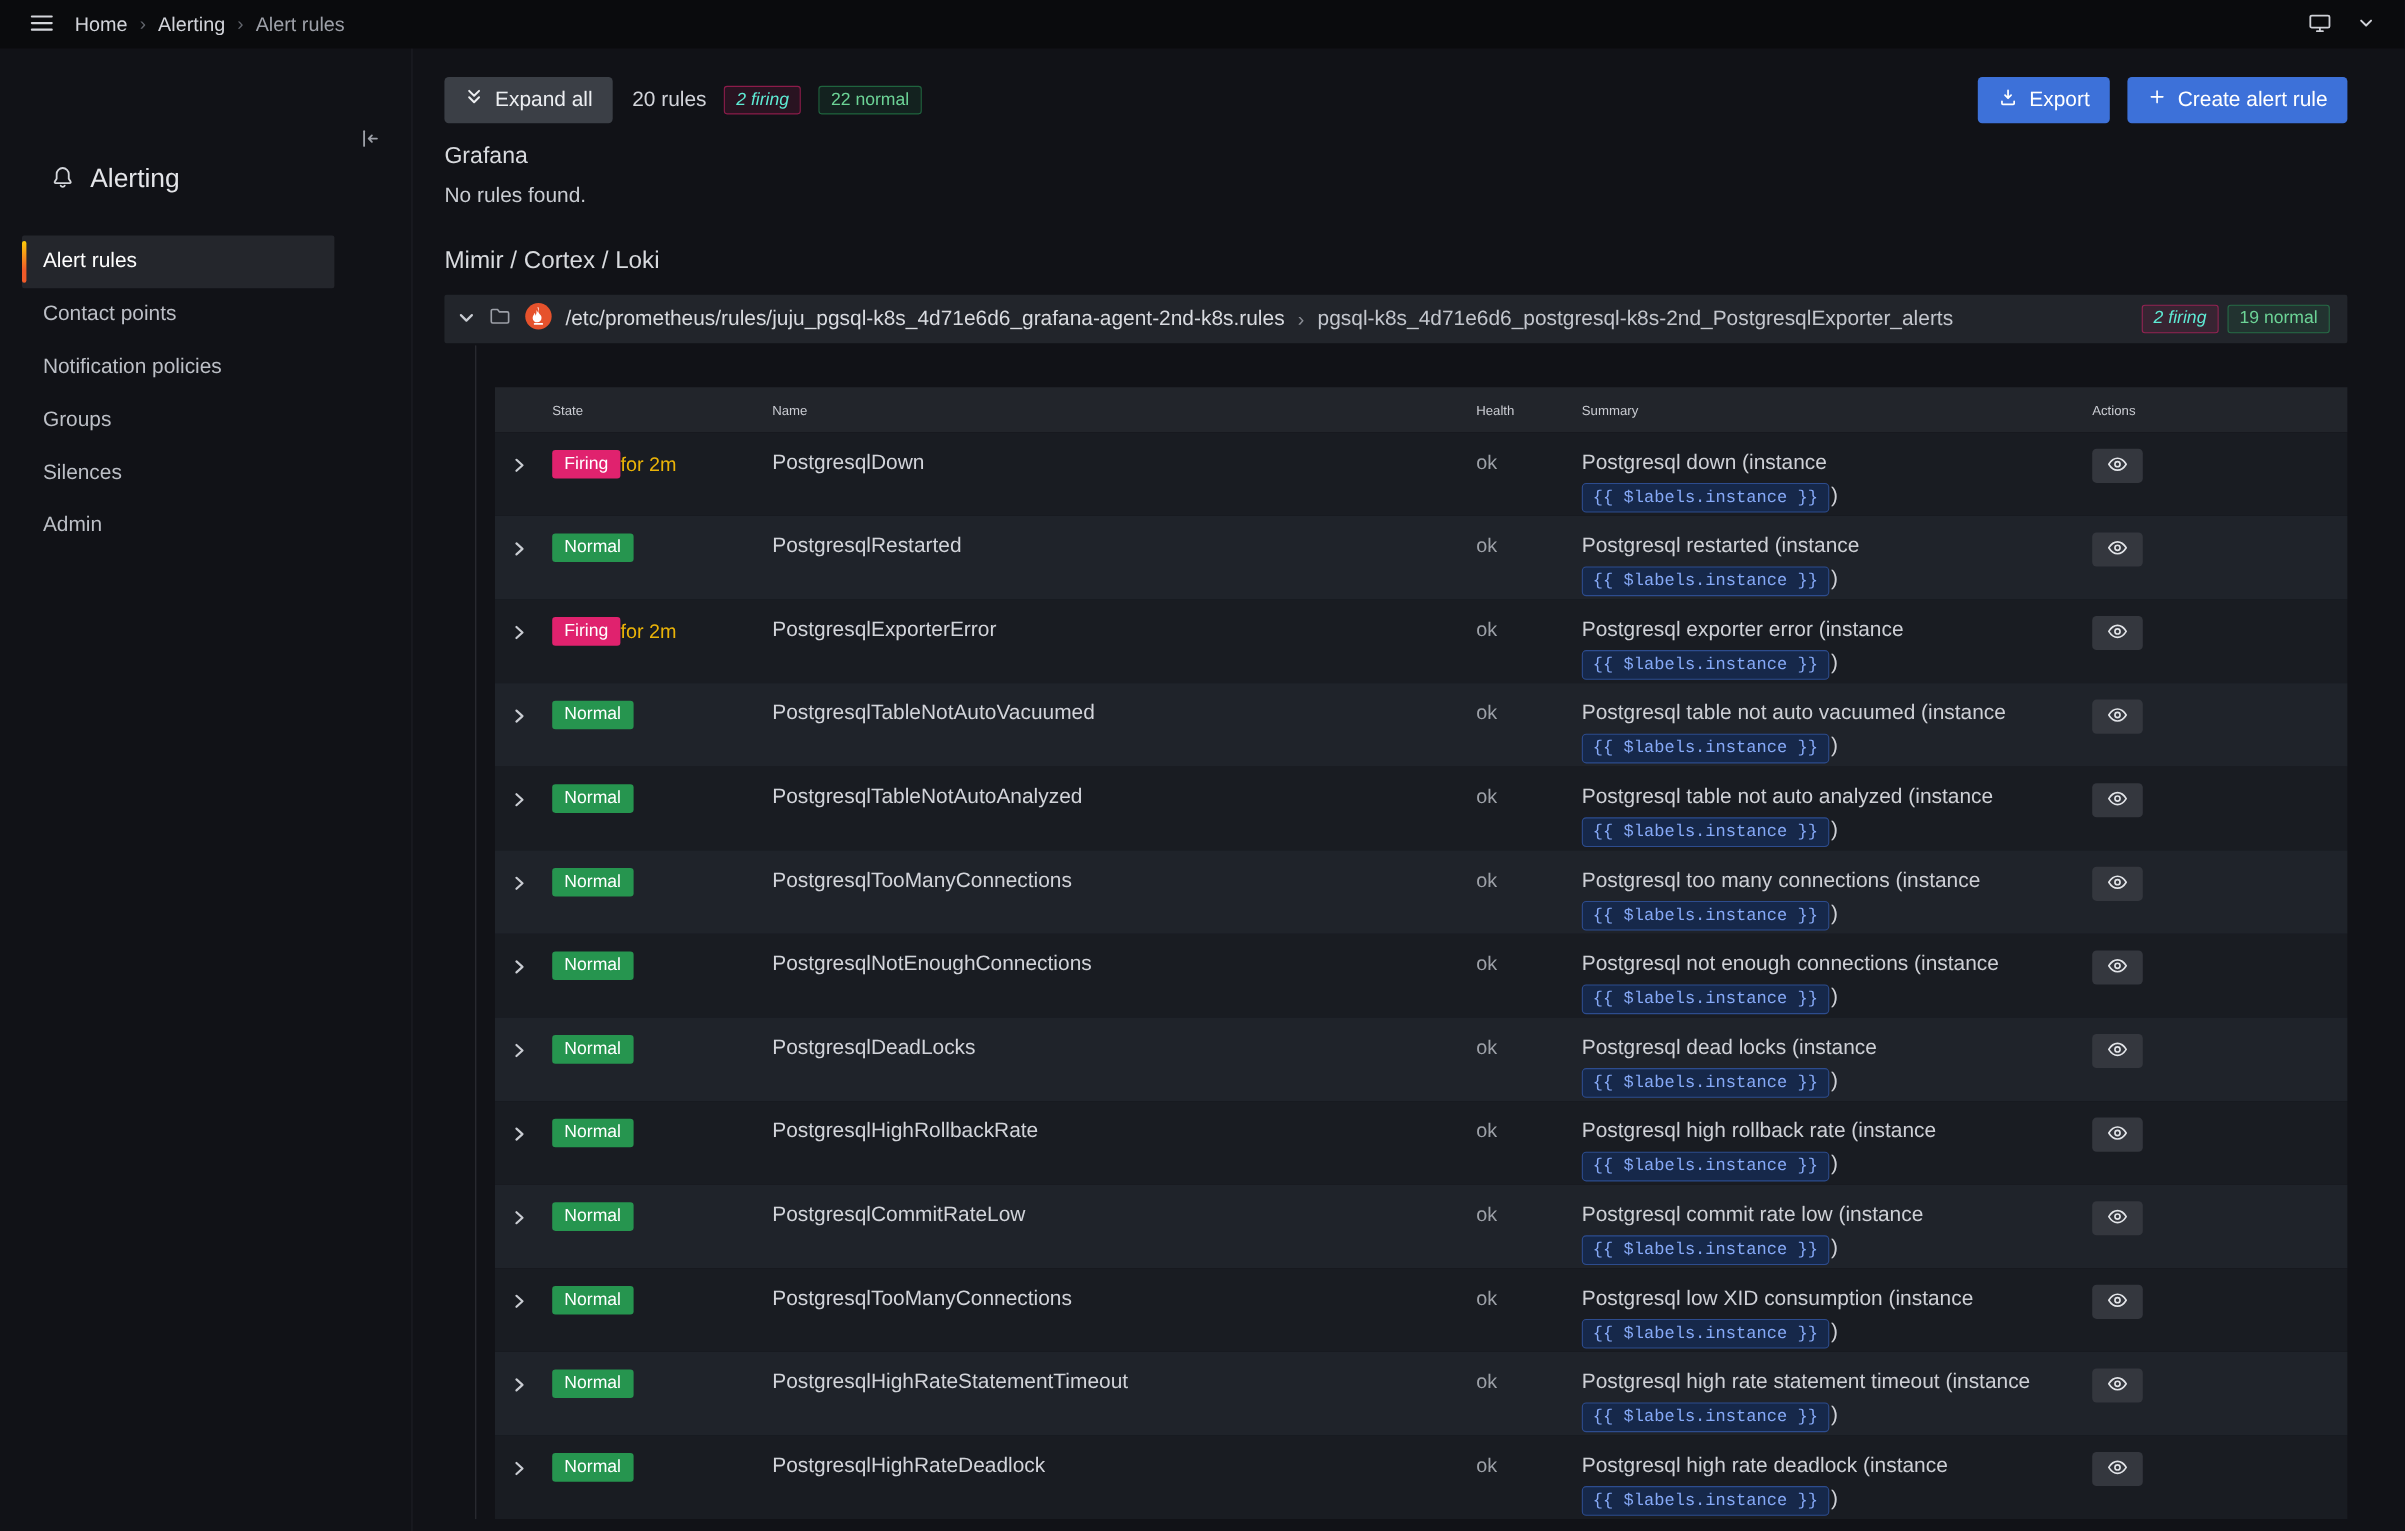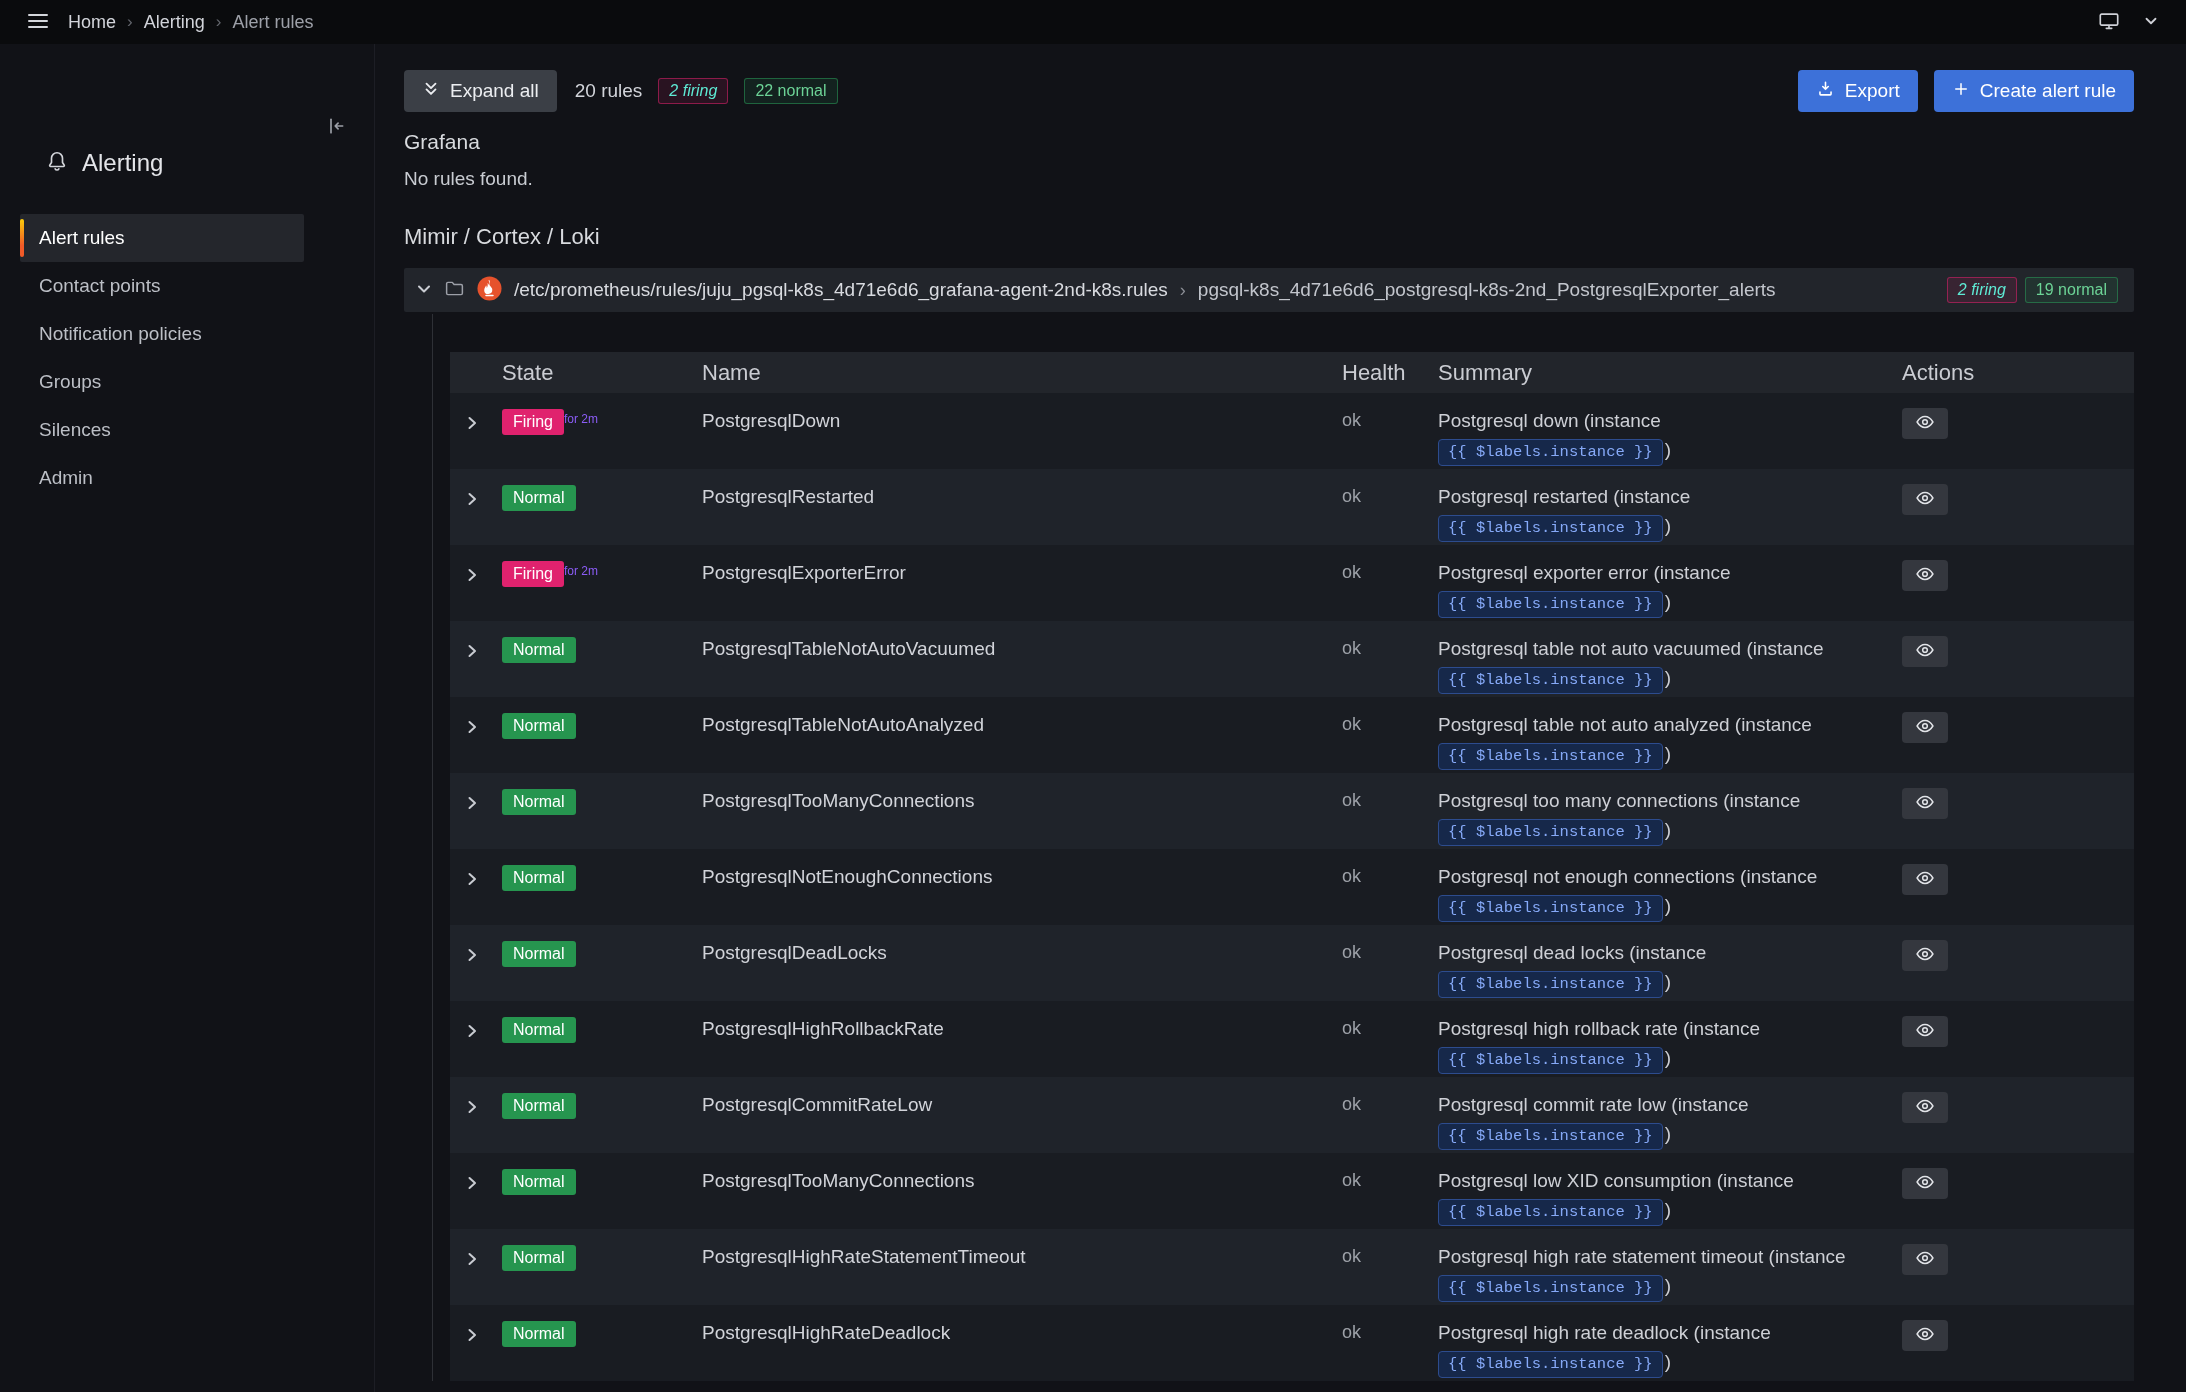--- a/index.html
+++ b/index.html
@@ -64,32 +64,32 @@
 
   
   .rules-table { margin-left:46px; margin-top:40px; position:relative; z-index:1; }
   .col-expand { width:44px; flex:none; }
   .col-state { width:208px; flex:none; padding-left:8px; }
   .col-name { width:640px; flex:none; padding-right:20px; }
   .col-health { width:96px; flex:none; }
   .col-summary { flex:1; min-width:0; padding-right:16px; }
   .col-actions { width:240px; flex:none; padding-left:8px; }
 
-  .t-header { display:flex; align-items:center; height:41px; background:#22252b; font-size:22px; color:#caccd2; }
+  .t-header { display:flex; align-items:center; height:41px; background:#22252b; font-size:12px; color:#caccd2; }
 
   .rule-row { display:flex; height:76px; }
   .rule-row.odd { background:#191c22; }
   .rule-row.even { background:#1f232a; }
   .rule-row .col-expand { display:flex; justify-content:center; align-items:flex-start; padding-top:20px; }
   .expand-chevron { background:none; border:none; cursor:pointer; display:flex; padding:2px; }
   .rule-row .col-state { display:flex; align-items:flex-start; padding-top:16px; }
   .state-badge { font-size:16px; font-weight:500; line-height:20px; padding:3px 11px; border-radius:3px; color:#fff; }
   .badge-firing { background:#e0226e; }
   .badge-normal { background:#26954f; }
-  .state-for { font-size:12px; color:#8b5cf6; padding-top:3px; }
+  .state-for { font-size:18px; color:#eab308; padding-top:3px; }
   .rule-name { padding-top:17px; font-size:19px; color:#d2d4da; }
   .rule-health { padding-top:17px; font-size:18px; color:#9da1a8; }
   .rule-summary { padding-top:16px; font-size:19px; color:#ced0d6; line-height:24px; }
   .summary-chip { display:inline-block; margin-top:6px; font-family:"Liberation Mono","DejaVu Sans Mono",monospace; font-size:15.5px; line-height:21px; color:#86a9f7; background:#16284a; border:1px solid #2d4c8e; border-radius:4px; padding:2px 9px; }
   .chip-suffix { font-size:19px; color:#ced0d6; margin-left:2px; }
   .rule-actions { padding-top:15px; }
   .eye-btn { width:46px; height:31px; background:#34373e; border:none; border-radius:4px; display:flex; align-items:center; justify-content:center; cursor:pointer; }
 </style>
 </head>
 <body>

